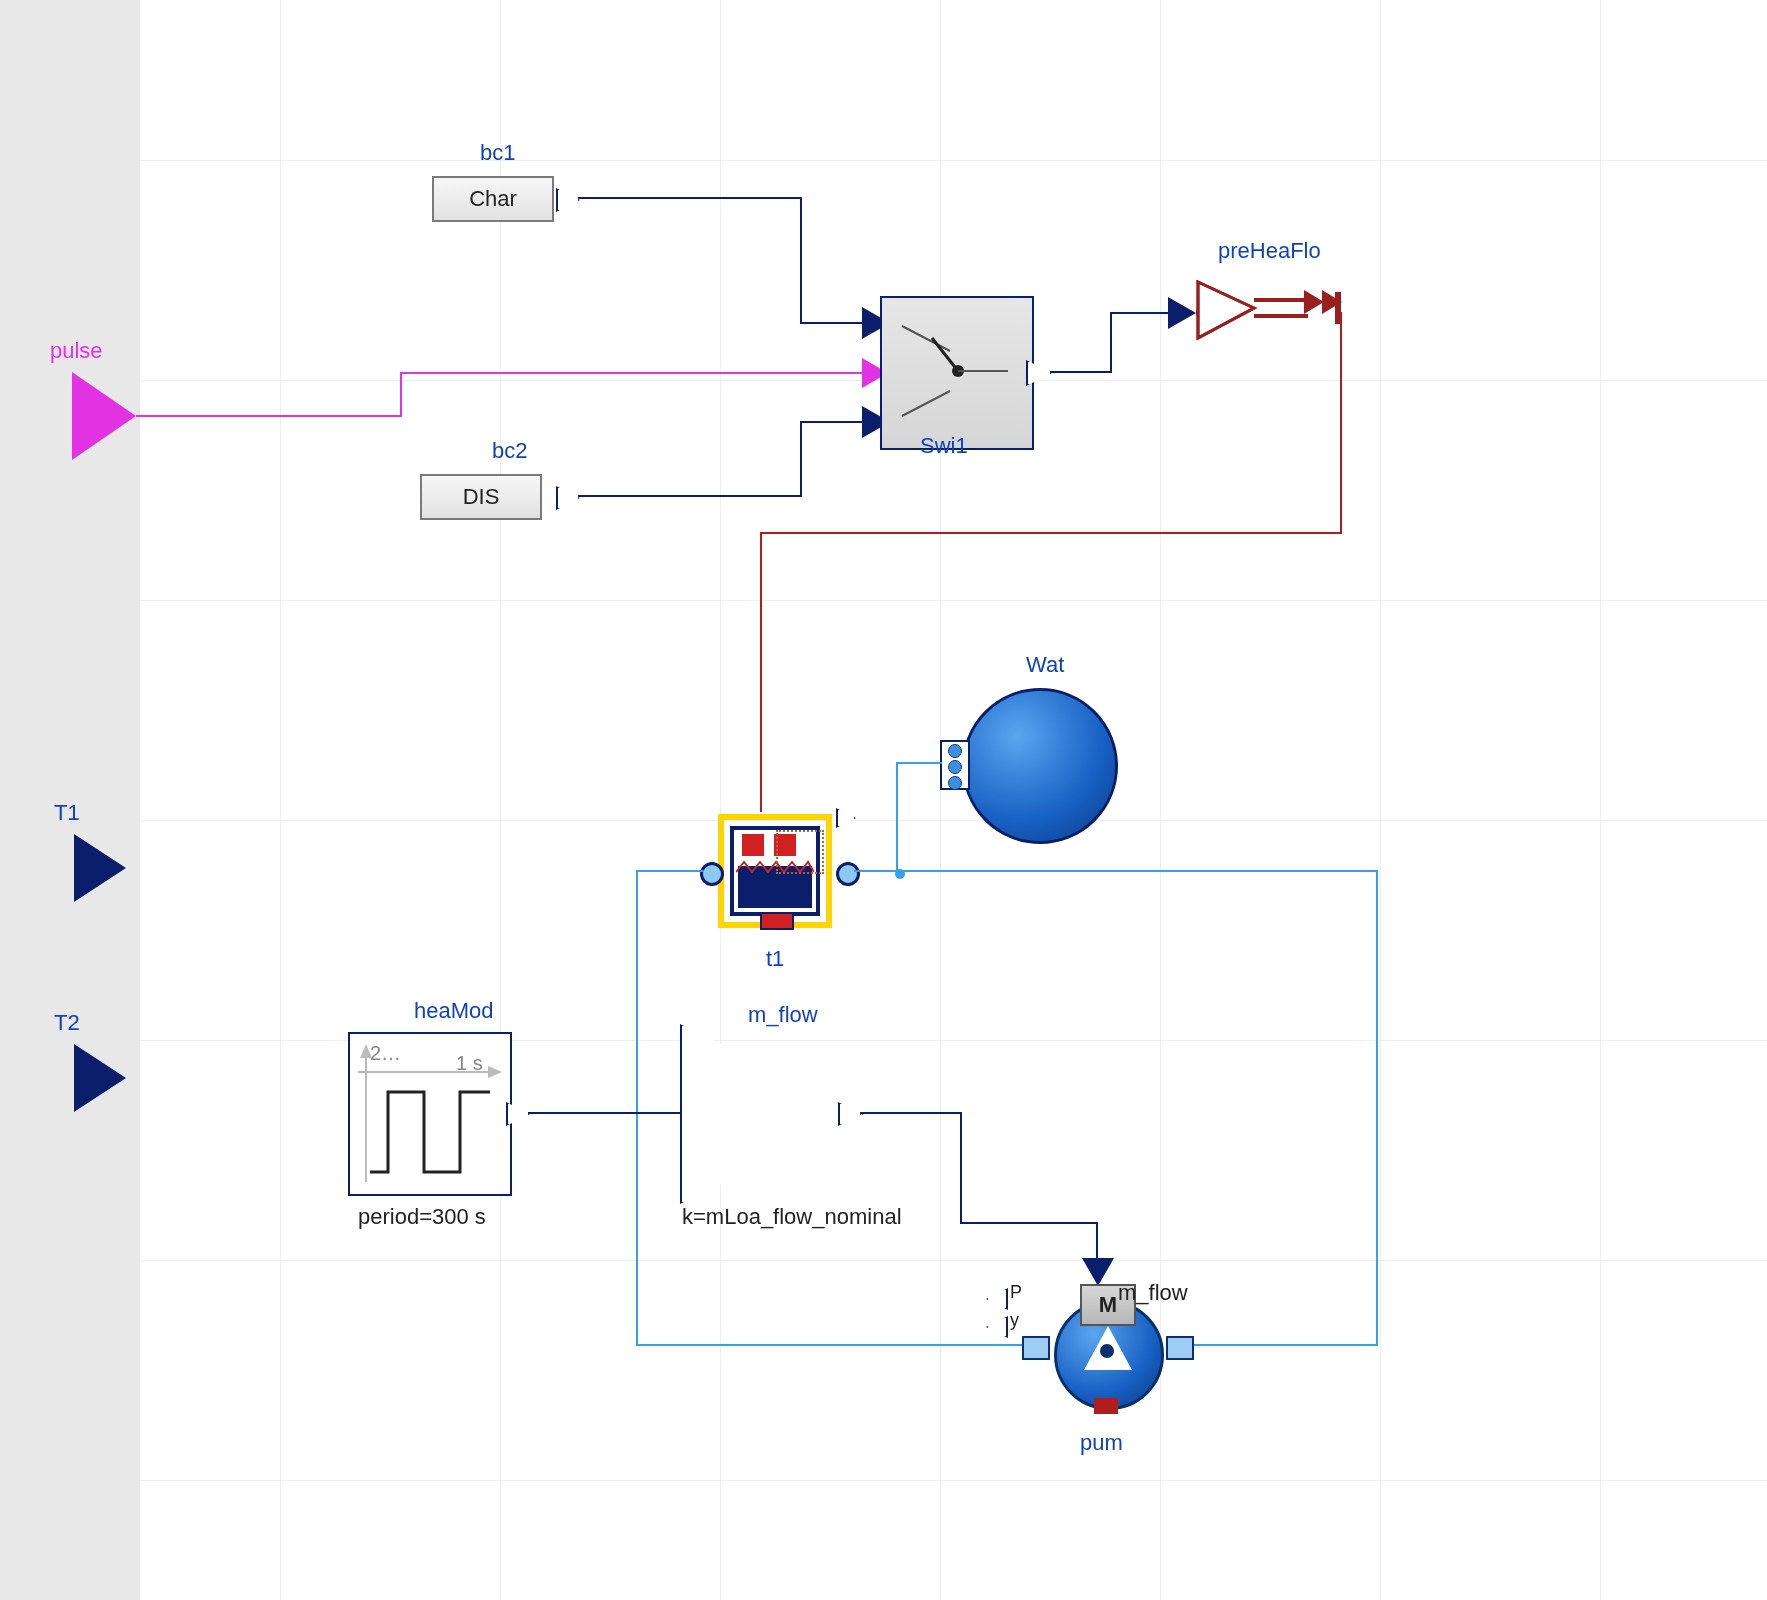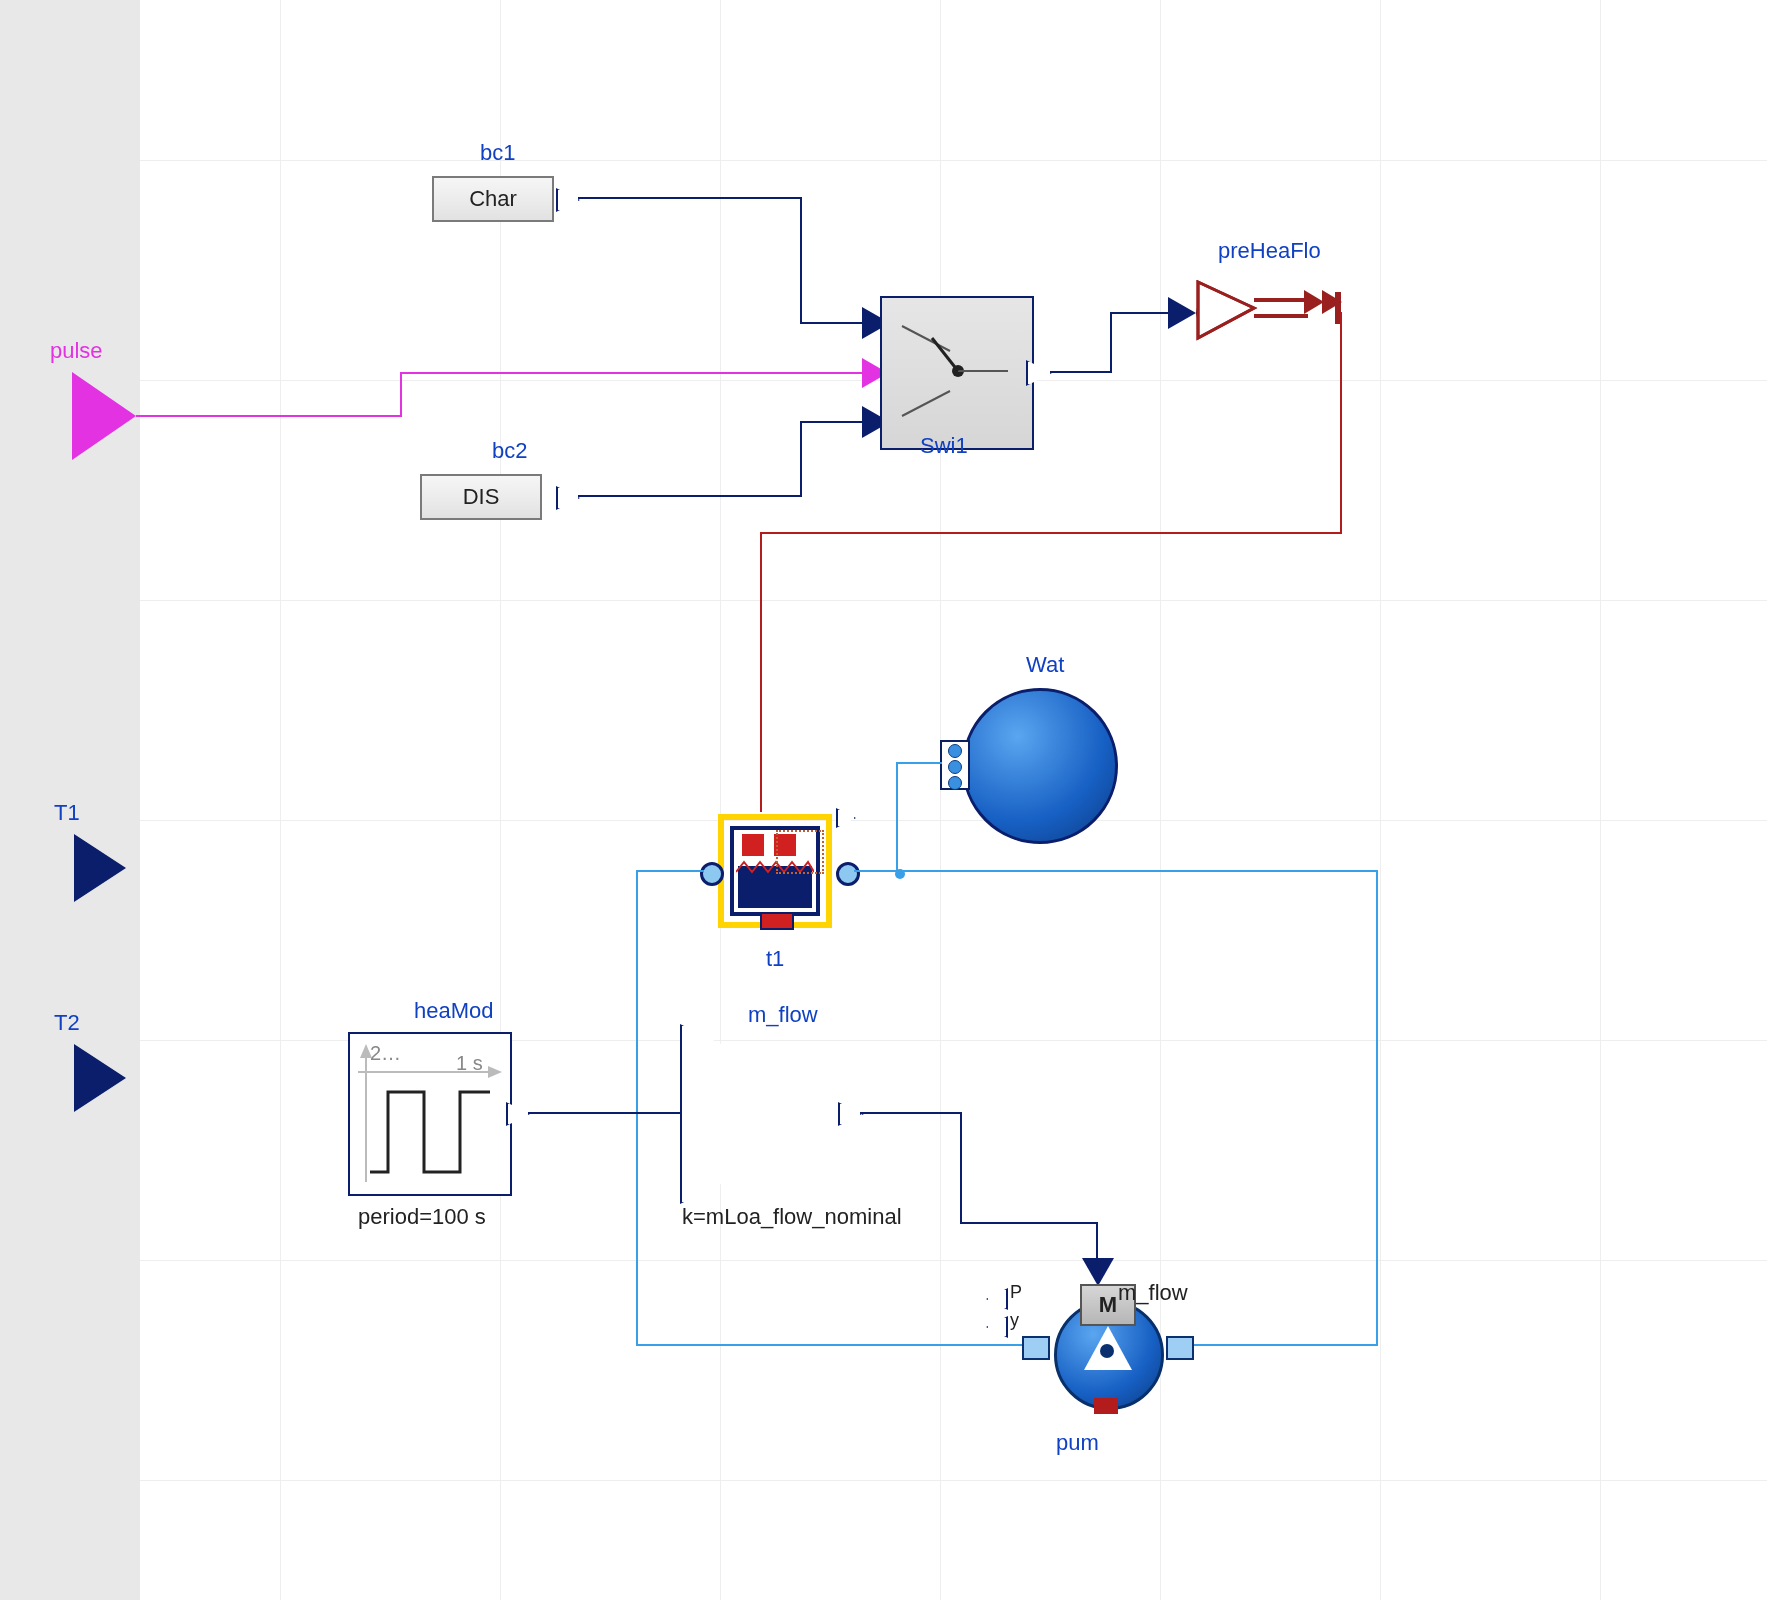--- a/index.html
+++ b/index.html
@@ -157,21 +157,21 @@
   <div class="pulsebox" style="left:348px;top:1032px;width:160px;height:160px"></div>
   <svg style="position:absolute;left:348px;top:1032px;width:160px;height:160px;pointer-events:none">
     <line x1="18" y1="150" x2="18" y2="20" stroke="#bbb" stroke-width="2"></line>
     <polygon points="18,12 12,26 24,26" fill="#bbb"></polygon>
     <line x1="10" y1="40" x2="150" y2="40" stroke="#bbb" stroke-width="2"></line>
     <polygon points="154,40 140,34 140,46" fill="#bbb"></polygon>
     <polyline points="22,140 40,140 40,60 76,60 76,140 112,140 112,60 142,60" fill="none" stroke="#222" stroke-width="3"></polyline>
   </svg>
   <div class="lbl gray sm" style="left:370px;top:1042px">2…</div>
   <div class="lbl gray sm" style="left:456px;top:1052px">1 s</div>
-  <div class="lbl black" style="left:358px;top:1204px">period=100 s</div>
+  <div class="lbl black" style="left:358px;top:1204px">period=300 s</div>
   <div style="position:absolute;left:506px;top:1102px;width:20px;height:20px;border:2px solid #0a1e6b;background:#fff;clip-path:polygon(0 0,100% 50%,0 100%)"></div>
 
   <div class="wire h" style="left:528px;top:1112px;width:152px"></div>
 
   <div class="lbl" style="left:748px;top:1002px">m_flow</div>
   <div class="bigtri" style="left:680px;top:1024px;width:180px;height:176px"></div>
   <div style="position:absolute;left:838px;top:1102px;width:20px;height:20px;border:2px solid #0a1e6b;background:#fff;clip-path:polygon(0 0,100% 50%,0 100%)"></div>
   <div class="lbl black" style="left:682px;top:1204px">k=mLoa_flow_nominal</div>
 
   <div class="wire h" style="left:860px;top:1112px;width:100px"></div>
@@ -196,15 +196,15 @@
       border:2px solid #555;display:flex;align-items:center;justify-content:center;font-size:22px;font-weight:bold;color:#222">M</div>
 
     <div style="position:absolute;left:58px;top:112px;width:24px;height:16px;background:#b21c1c"></div>
   </div>
 
   <div style="position:absolute;left:986px;top:1288px;width:18px;height:18px;border:2px solid #0a1e6b;background:#fff;clip-path:polygon(100% 0,0 50%,100% 100%)"></div>
   <div style="position:absolute;left:986px;top:1316px;width:18px;height:18px;border:2px solid #0a1e6b;background:#fff;clip-path:polygon(100% 0,0 50%,100% 100%)"></div>
   <div class="lbl black sm" style="left:1010px;top:1282px;font-size:18px">P</div>
   <div class="lbl black sm" style="left:1010px;top:1310px;font-size:18px">y</div>
   <div class="lbl black" style="left:1118px;top:1280px">m_flow</div>
-  <div class="lbl" style="left:1056px;top:1430px">pum</div>
+  <div class="lbl" style="left:1080px;top:1430px">pum</div>
 
 </div>
 
 </body></html>

